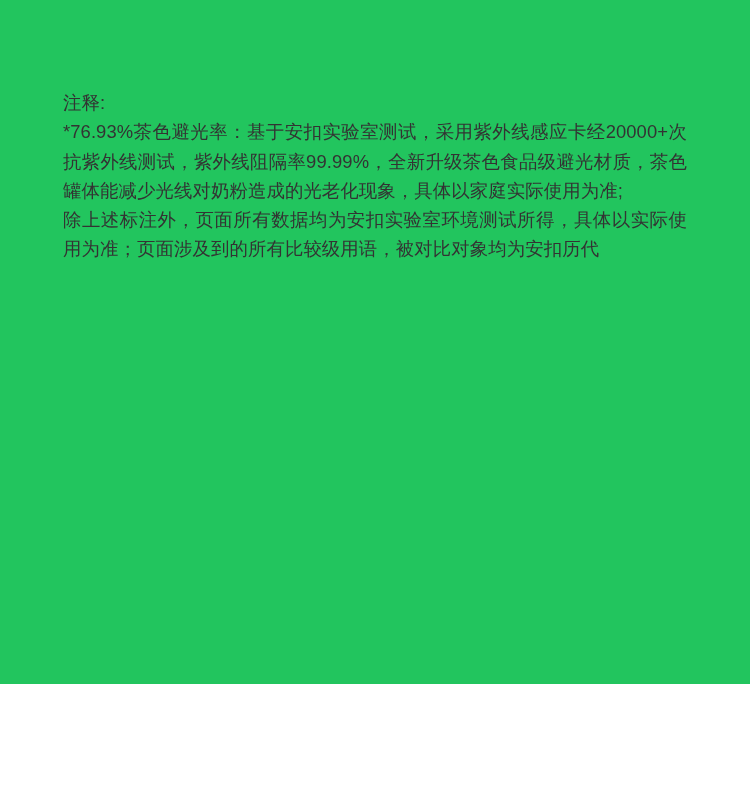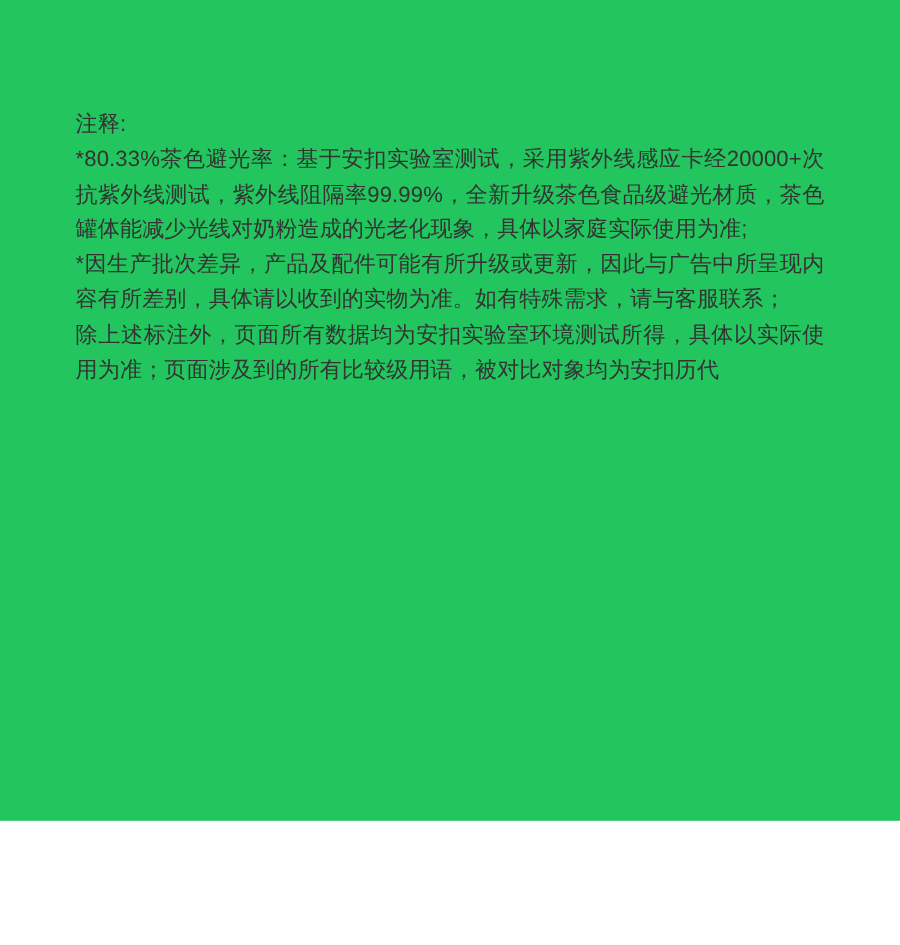--- a/index.html
+++ b/index.html
@@ -37,17 +37,16 @@
     text-justify: inter-ideograph;
     word-break: break-word;
   }
 </style>
 </head>
 <body style="background: rgb(255, 255, 255);">
 
 <main class="notes-page">
   <section class="notes-section" style="color: rgb(51, 51, 51);">
     <div class="note-title">注释:</div>
-    <p class="note">*80.33%茶色避光率：基于安扣实验室测试，采用紫外线感应卡经20000+次抗紫外线测试，紫外线阻隔率99.99%，全新升级茶色食品级避光材质，茶色罐体能减少光线对奶粉造成的光老化现象，具体以家庭实际使用为准;</p>
-    <p class="note">*因生产批次差异，产品及配件可能有所升级或更新，因此与广告中所呈现内容有所差别，具体请以收到的实物为准。如有特殊需求，请与客服联系；</p>
+    <p class="note">*76.93%茶色避光率：基于安扣实验室测试，采用紫外线感应卡经20000+次抗紫外线测试，紫外线阻隔率99.99%，全新升级茶色食品级避光材质，茶色罐体能减少光线对奶粉造成的光老化现象，具体以家庭实际使用为准;</p>
     <p class="note">除上述标注外，页面所有数据均为安扣实验室环境测试所得，具体以实际使用为准；页面涉及到的所有比较级用语，被对比对象均为安扣历代</p>
   </section>
 </main>
 
 </body></html>

